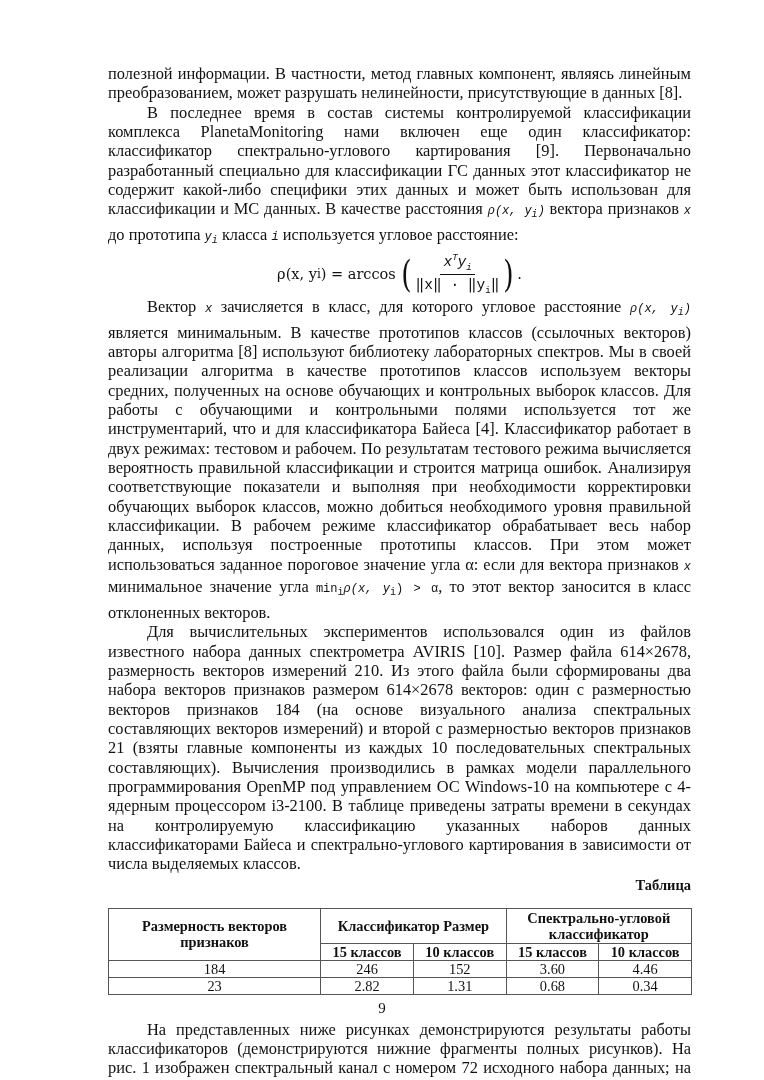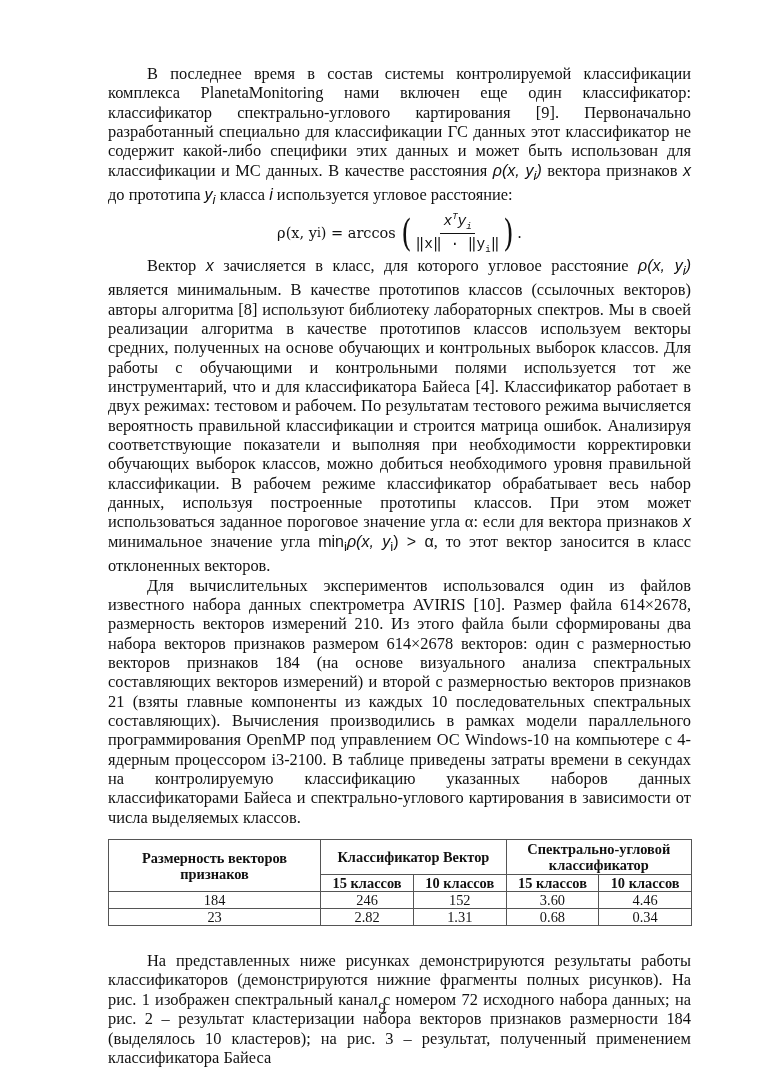--- a/index.html
+++ b/index.html
@@ -7,34 +7,35 @@
          font-family: "Liberation Serif", serif; color: #111; }
   .page { position: absolute; left: 108px; top: 64px; width: 583px; }
   p { margin: 0; font-size: 16.4px; line-height: 19.35px; text-align: justify; }
   p.indent { text-indent: 39px; }
   .formula { text-align: center; font-size: 16.4px; height: 44px; position: relative; margin: 2px 0 0 0; }
   .formula .f-wrap { display: inline-flex; align-items: center; font-family: "DejaVu Serif", serif; font-size: 14.5px; }
   .formula .paren { font-size: 38px; font-weight: 200; line-height: 1; margin: 0 1px; transform: scaleX(0.7); display:inline-block; }
   .frac { display: inline-flex; flex-direction: column; align-items: center; margin: 0 1px; font-family: Liberation Mono, monospace; }
   .frac .num { border-bottom: 1px solid #111; padding: 0 3px 1px 3px; font-style: italic; }
   .frac .den { padding-top: 1px; }
-  .it { font-style: italic; font-family: Liberation Sans, sans-serif; font-size: 16px; }
+  .it { font-style: italic; font-family: Liberation Mono, monospace; font-size: 12px; }
   .table-caption { text-align: right; font-weight: bold; font-size: 14.5px; margin-top: 3px; height: 19px; }
   table { border-collapse: collapse; margin-top: 12px; width: 584px; font-size: 14.4px; }
   td, th { border: 1px solid #555; text-align: center; padding: 0; line-height: 16px; }
   th { font-weight: bold; }
   .bottom-para { margin-top: 25px; }
   .page-number { position: absolute; left: 0; width: 764px; top: 1000px; text-align: center;
                  font-size: 15px; }
 </style>
 </head>
 <body>
 
 <div class="page">
 
+  <p>полезной информации. В частности, метод главных компонент, являясь линейным преобразованием, может разрушать нелинейности, присутствующие в данных [8].</p>
 
   <p class="indent"><span>В последнее время в состав системы контролируемой классификации комплекса PlanetaMonitoring нами включен еще один классификатор: классификатор спектрально-углового картирования [9]. Первоначально разработанный специально для классификации ГС данных этот классификатор не содержит какой-либо специфики этих данных и может быть использован для классификации и МС данных. В качестве расстояния </span><span class="it"><span>ρ(x, y</span><sub>i</sub><span>)</span></span><span> вектора признаков </span><span class="it">x</span><span> до прототипа </span><span class="it"><span>y</span><sub>i</sub></span><span> класса </span><span class="it">i</span><span> используется угловое расстояние:</span></p>
 
   <div class="formula">
     <span class="f-wrap">
       <span>ρ(x, y</span>
         <sub>i</sub>
         <span style="margin-right:2px;text-align:center;">) = arccos</span>
       <span class="paren">(</span>
       <span class="frac">
@@ -43,26 +44,27 @@
       </span>
       <span class="paren">)</span>
         <span>.</span>
     </span>
   </div>
 
   <p class="indent"><span>Вектор </span><span class="it">x</span><span> зачисляется в класс, для которого угловое расстояние </span><span class="it"><span>ρ(x, y</span><sub>i</sub><span>)</span></span><span>  является минимальным. В качестве прототипов классов (ссылочных векторов) авторы алгоритма [8] используют библиотеку лабораторных спектров. Мы в своей реализации алгоритма в качестве прототипов классов используем векторы средних, полученных на основе обучающих и контрольных выборок классов. Для работы с обучающими и контрольными полями используется тот же инструментарий, что и для классификатора Байеса [4]. Классификатор работает в двух режимах: тестовом и рабочем. По результатам тестового режима вычисляется вероятность правильной классификации и строится матрица ошибок. Анализируя соответствующие показатели и выполняя при необходимости корректировки обучающих выборок классов, можно добиться необходимого уровня правильной классификации. В рабочем режиме классификатор обрабатывает весь набор данных, используя построенные прототипы классов. При этом может использоваться заданное пороговое значение угла α: если для вектора признаков </span><span class="it">x</span><span> минимальное значение угла </span><span class="it" style="font-style:normal;"><span>min</span><sub>i</sub><span style="font-style:italic;">ρ(x, y</span><sub>i</sub><span>) &gt; α</span></span><span>, то этот вектор заносится в класс отклоненных векторов.</span></p>
 
   <p class="indent">Для вычислительных экспериментов использовался один из файлов известного набора данных спектрометра AVIRIS [10]. Размер файла 614×2678, размерность векторов измерений 210. Из этого файла были сформированы два набора векторов признаков размером 614×2678 векторов: один с размерностью векторов признаков 184 (на основе визуального анализа спектральных составляющих векторов измерений) и второй с размерностью векторов признаков 21 (взяты главные компоненты из каждых 10 последовательных спектральных составляющих). Вычисления производились в рамках модели параллельного программирования OpenMP под управлением ОС Windows-10 на компьютере с 4-ядерным процессором i3-2100. В таблице приведены затраты времени в секундах на контролируемую классификацию указанных наборов данных классификаторами Байеса и спектрально-углового картирования в зависимости от числа выделяемых классов.</p>
 
+  <div class="table-caption">Таблица</div>
 
   <table>
     <tbody>
         <tr>
       <th rowspan="2" style="width:228px; height:34px;">Размерность векторов признаков</th>
-      <th colspan="2" style="height:34px;">Классификатор Вектор</th>
+      <th colspan="2" style="height:34px;">Классификатор Размер</th>
       <th colspan="2" style="height:34px;">Спектрально-угловой классификатор</th>
     </tr>
     <tr>
       <th style="width:97px;">15 классов</th>
       <th style="width:97px;">10 классов</th>
       <th style="width:97px;">15 классов</th>
       <th style="width:97px;">10 классов</th>
     </tr>
     <tr>
       <td>184</td>

